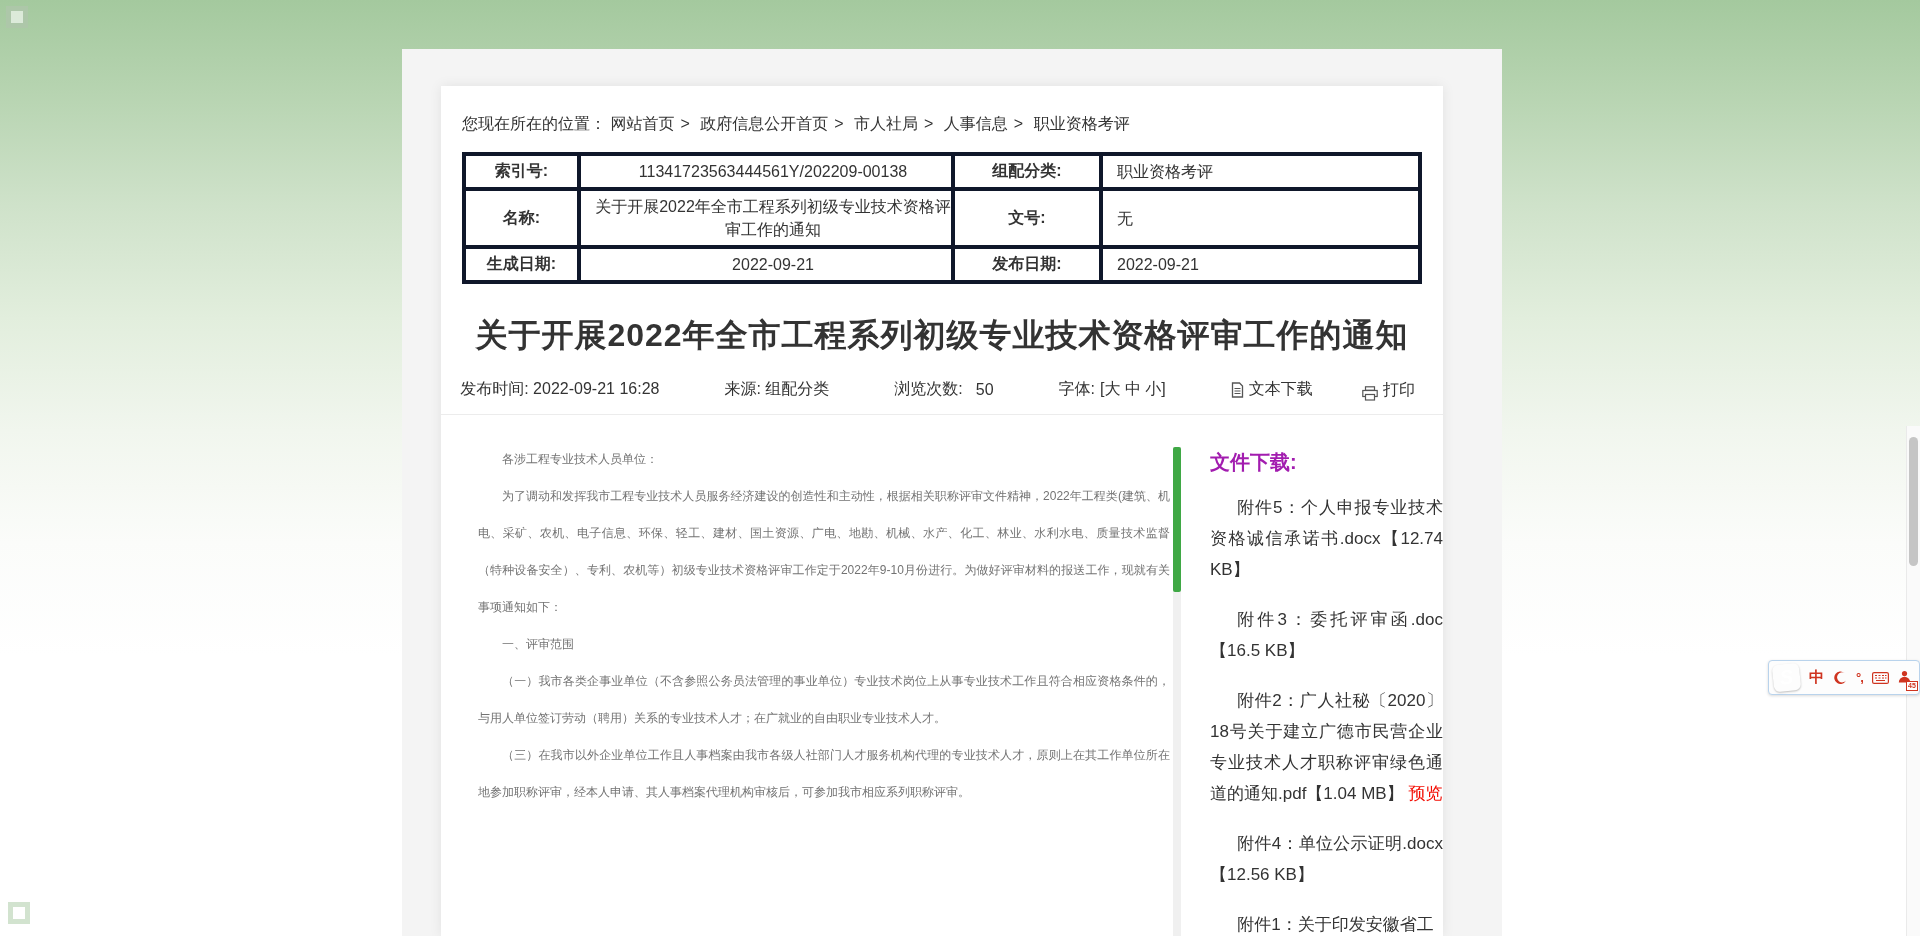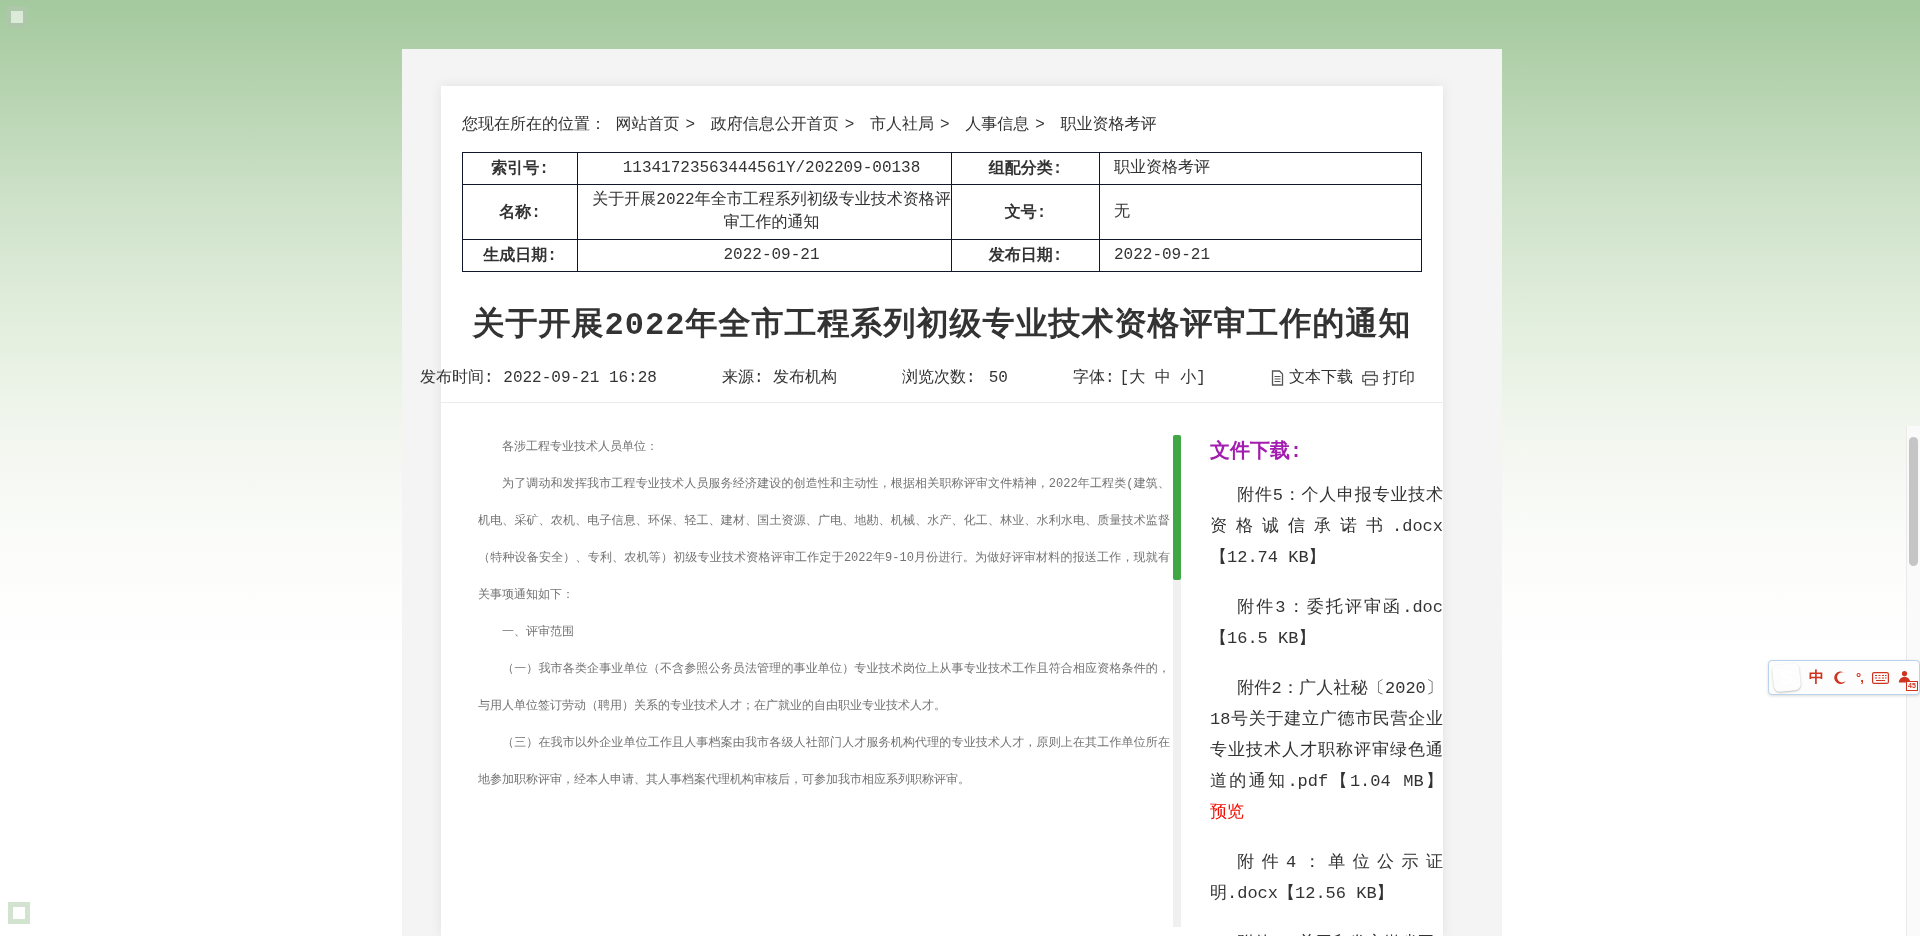--- a/index.html
+++ b/index.html
@@ -9,44 +9,44 @@
           background:linear-gradient(180deg,#a4c99e 0%,#b7d4b1 10%,#cfe2ca 22%,#e2eedd 34%,#f1f6ee 46%,#fbfcfa 58%,#ffffff 70%); }
 
   
   .deco-square { position:absolute; width:22px; height:22px;
                  border:5px solid rgba(135,170,130,.55); background:rgba(255,255,255,.6); }
   .deco-square.top { left:6px; top:6px; }
   .deco-square.bottom { left:8px; top:902px; border-color:rgba(165,200,160,.5); background:#fff; }
 
   .card { position:absolute; left:402px; top:49px; width:1100px; height:887px; background:#f4f4f4; }
   .panel { position:absolute; left:441px; top:86px; width:1002px; height:850px; background:#fff;
-           box-shadow:0 0 12px rgba(0,0,0,.08);font-family:Liberation Mono, monospace; }
+           box-shadow:0 0 12px rgba(0,0,0,.08); }
 
   
   .breadcrumb { margin:28px 20px 0 21px; font-size:16px; color:#333; white-space:nowrap; }
   .breadcrumb a { color:#333; text-decoration:none; cursor:pointer; }
   .breadcrumb .sep { margin:0 6px; color:#333; }
 
   
   table.info { margin:17px 0 0 21px; width:960px; border-collapse:collapse; table-layout:fixed; }
-  table.info td { border:1px solid #0f172a; font-size:16px; color:#333; padding:4px 0; vertical-align:middle; }
+  table.info td { border:4px solid #0f172a; font-size:16px; color:#333; padding:4px 0; vertical-align:middle; }
   table.info td.lbl { font-weight:bold; text-align:center; width:115px; }
   table.info td.lbl2 { font-weight:bold; text-align:center; width:148px; }
   table.info td.val { text-align:center; padding-left:14px; width:374px; line-height:23px; }
   table.info td.val2 { text-align:left; padding-left:14px; line-height:23px; }
   table.info tr { height:32px; }
   table.info tr.tall { height:51px; }
 
   
   .article-title { margin-top:30px; text-align:center; font-size:32px; font-weight:bold; color:#333; letter-spacing:1px; }
   .meta-row { position:relative; margin-top:21px; height:24px; font-size:16px; color:#333; }
   .meta-center { position:absolute; left:0; right:150px; top:0; display:flex; justify-content:center; gap:26px; align-items:center; white-space:nowrap; }
   .meta-item { display:inline-flex; align-items:center; gap:5px;margin-left:39px; }
   .meta-views-val { margin-left:8px; }
-  .meta-print { position:absolute; right:28px; top:1px; display:inline-flex; align-items:center; gap:5px; cursor:pointer; }
+  .meta-print { position:absolute; right:28px; top:1px; display:inline-flex; align-items:flex-end; gap:5px; cursor:pointer; }
   .meta-link { cursor:pointer; }
   .meta-hr { margin-top:11px; border:0; border-top:1px solid #ececec; }
 
   
   .content-wrap { position:relative; margin-top:26px; height:498px; }
   .content-left { position:absolute; left:37px; top:0; width:692px; height:498px; overflow:hidden; }
   .content-left p { font-size:12px; line-height:37px; text-align:justify; text-indent:2em; color:#737373; }
 
   .green-scroll-track { position:absolute; left:732px; top:6px; width:8px; height:492px; background:#f0f0f0; }
   .green-scroll-thumb { position:absolute; left:0; top:0; width:8px; height:145px; background:#3fa845; border-radius:2px; cursor:pointer; }
@@ -116,21 +116,21 @@
         <td class="val2">2022-09-21</td>
       </tr>
     </tbody>
       </table>
 
     <h1 class="article-title">关于开展2022年全市工程系列初级专业技术资格评审工作的通知</h1>
 
     <div class="meta-row">
       <div class="meta-center">
         <span class="meta-item">发布时间: 2022-09-21 16:28</span>
-        <span class="meta-item">来源: 发布机构</span>
+        <span class="meta-item">来源: 组配分类</span>
         <span class="meta-item">
           <span>浏览次数:</span>
           <span class="meta-views-val">50</span>
         </span>
         <span class="meta-item">
           <span>字体:</span>
           <span class="meta-link">[大 中 小]</span>
         </span>
         <span class="meta-item meta-link">
           <svg width="13" height="16" viewBox="0 0 13 16">

